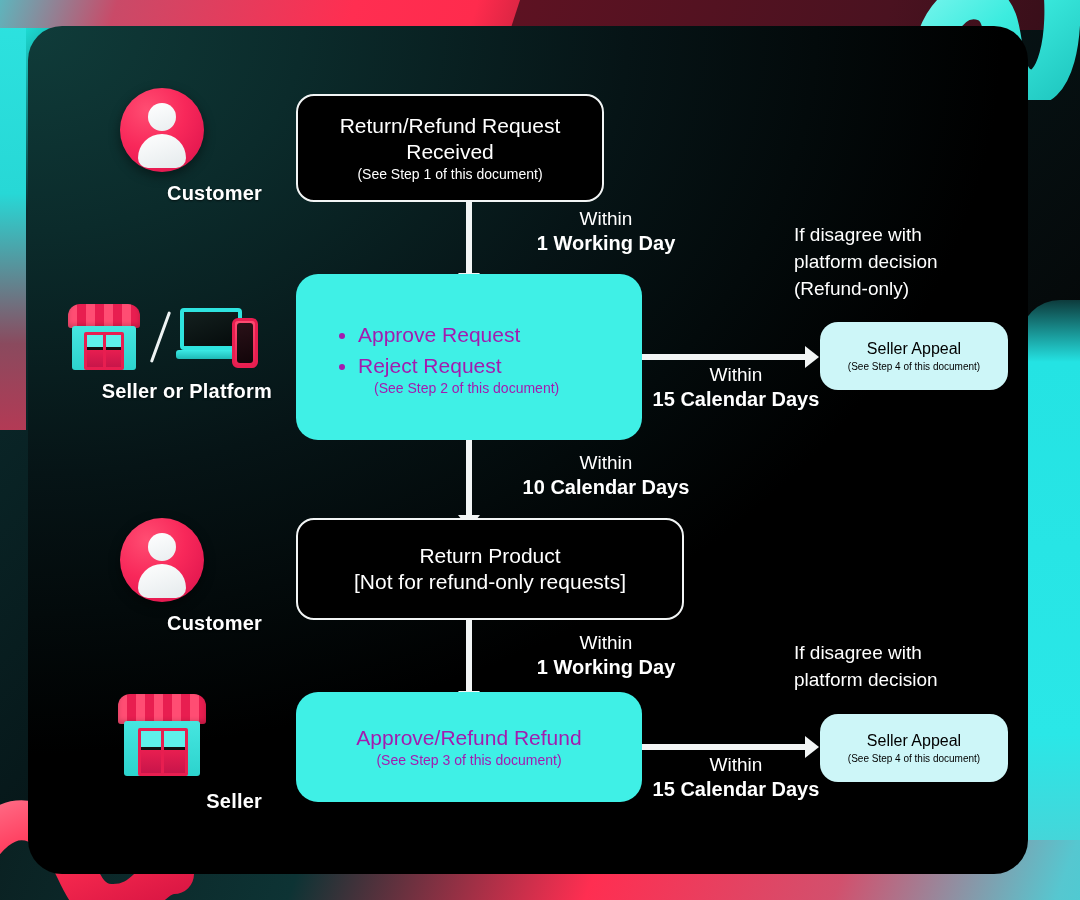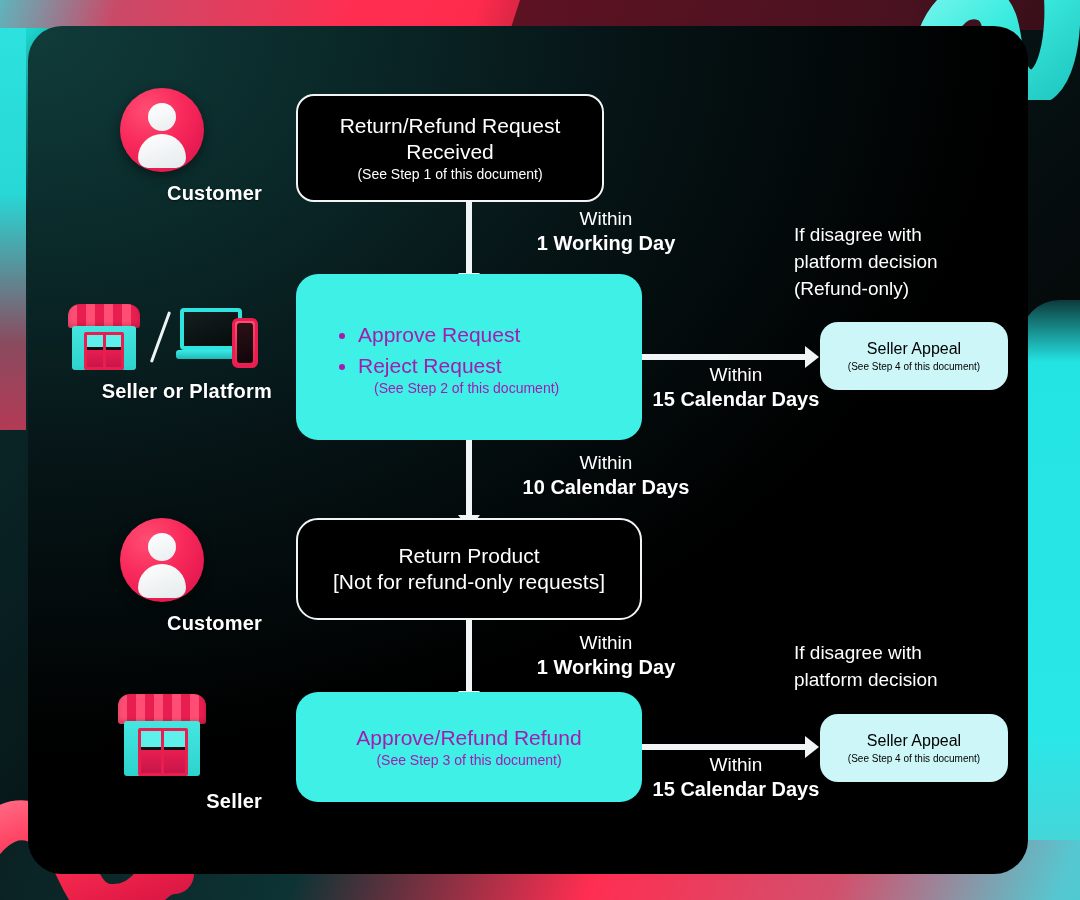--- a/index.html
+++ b/index.html
@@ -232,21 +232,21 @@
       <div class="box-title">Seller Appeal</div>
       <div class="box-sub">(See Step 4 of this document)</div>
     </div>
 
     <div class="arrow-v" style="left:438px;top:414px;height:76px;"></div>
     <div class="edge-label" style="left:468px;top:426px;width:220px;">
       <div class="l1">Within</div>
       <div class="l2">10 Calendar Days</div>
     </div>
 
-    <div class="box box-dark" style="left:268px;top:492px;width:346px;height:102px;border-radius:22px;">
+    <div class="box box-dark" style="left:268px;top:492px;width:388px;height:102px;">
       <div class="box-title">Return Product</div>
       <div class="box-title">[Not for refund-only requests]</div>
     </div>
 
     <div class="arrow-v" style="left:438px;top:594px;height:72px;"></div>
     <div class="edge-label" style="left:468px;top:606px;width:220px;">
       <div class="l1">Within</div>
       <div class="l2">1 Working Day</div>
     </div>
 

